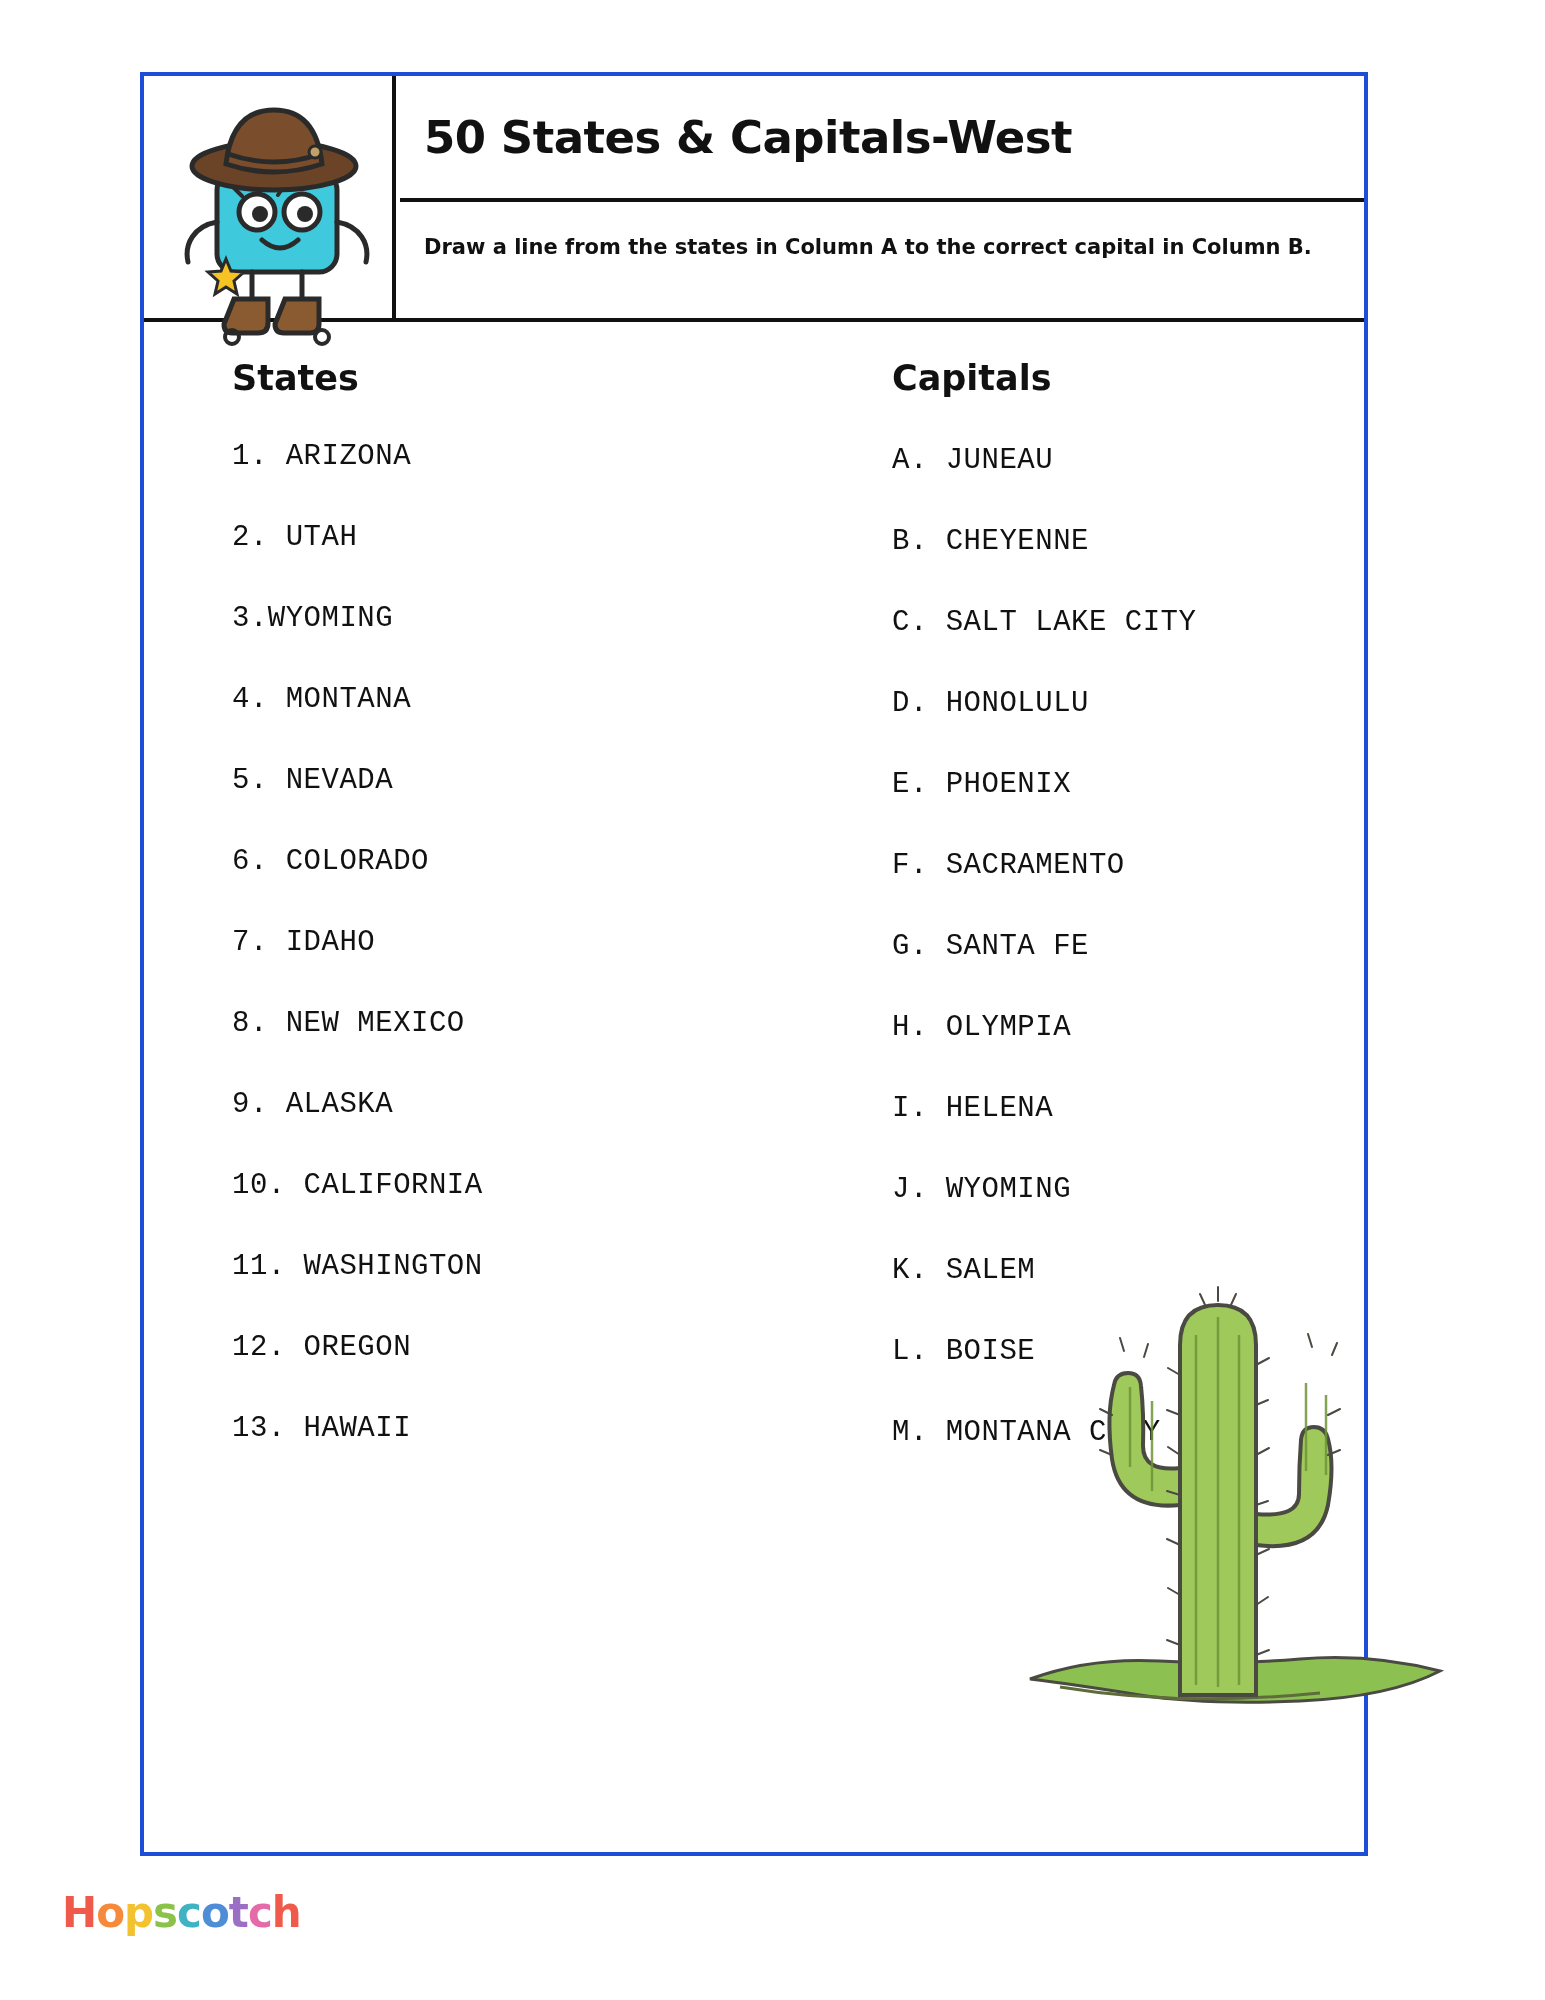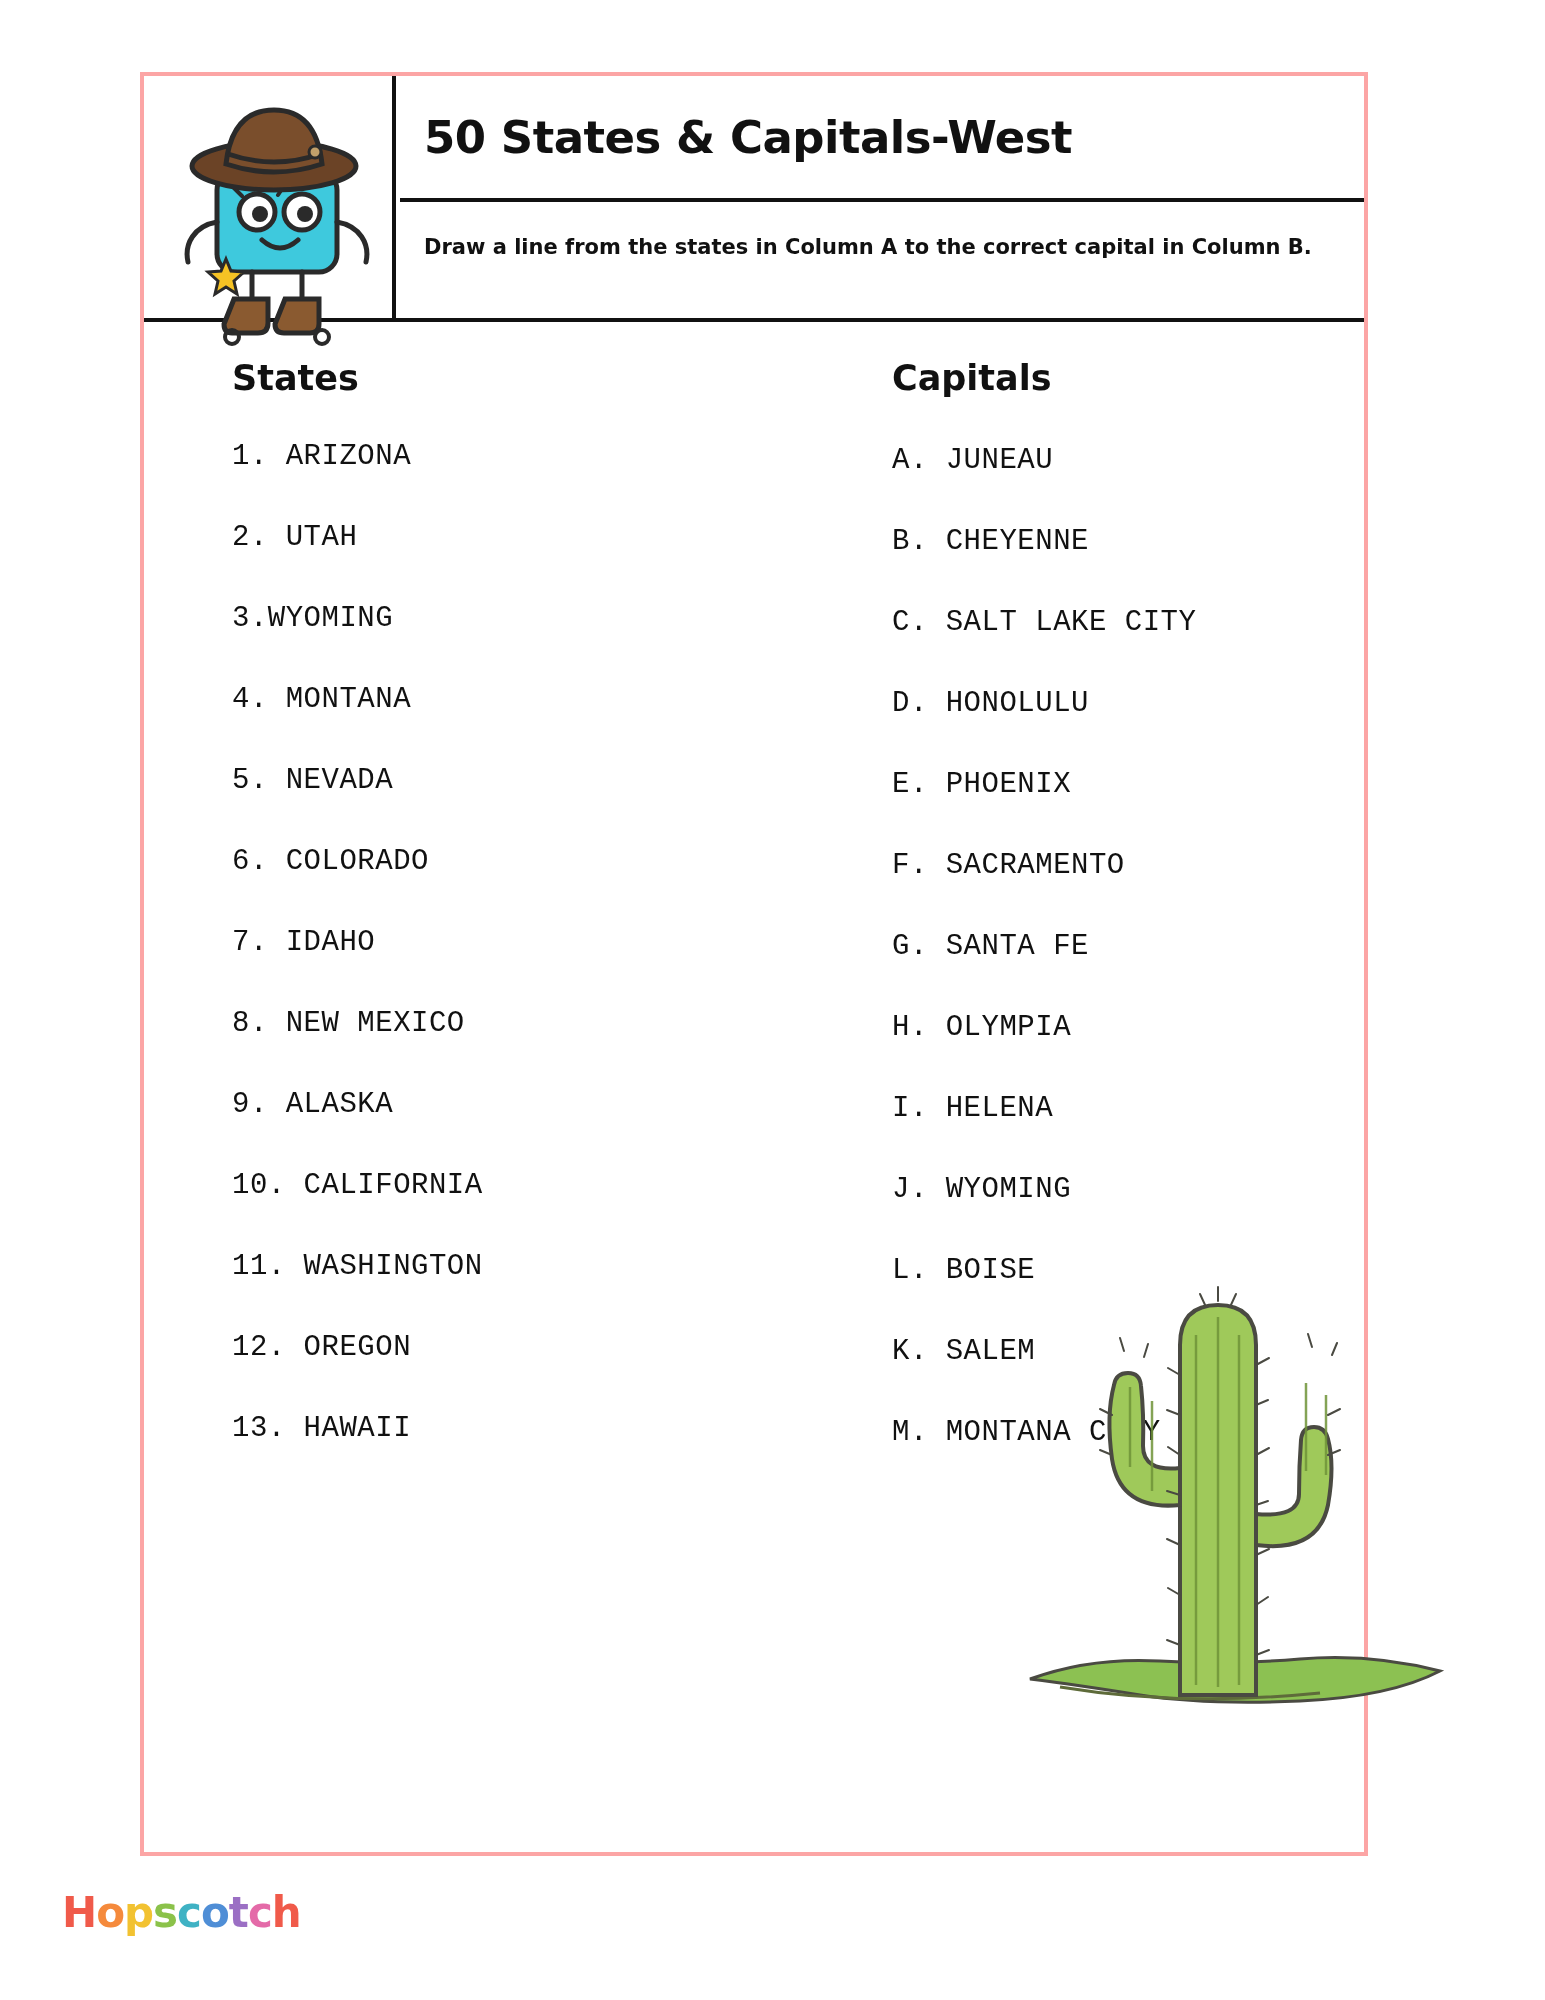--- a/index.html
+++ b/index.html
@@ -15,21 +15,21 @@
     overflow: hidden;
   }
 
   
   #worksheet {
     position: absolute;
     left: 140px;
     top: 72px;
     width: 1228px;
     height: 1784px;
-    border: 4px solid #fca5a5;
+    border: 4px solid #1d4ed8;
     box-sizing: border-box;
     background: #ffffff;
   }
 
   
   #header-row {
     position: absolute;
     left: 0;
     top: 0;
     width: 100%;
@@ -234,22 +234,22 @@
         <li class="item">A. JUNEAU</li>
         <li class="item">B. CHEYENNE</li>
         <li class="item">C. SALT LAKE CITY</li>
         <li class="item">D. HONOLULU</li>
         <li class="item">E. PHOENIX</li>
         <li class="item">F. SACRAMENTO</li>
         <li class="item">G. SANTA FE</li>
         <li class="item">H. OLYMPIA</li>
         <li class="item">I. HELENA</li>
         <li class="item">J. WYOMING</li>
+        <li class="item">K. SALEM</li>
         <li class="item">L. BOISE</li>
-        <li class="item">K. SALEM</li>
         <li class="item">M. MONTANA CITY</li>
       </ul>
     </div>
 
   </div>
 </div>
 
 <svg id="cactus" viewBox="0 0 430 470" xmlns="http://www.w3.org/2000/svg">
 
   <path d="M10 424 q60 -22 130 -18 q70 4 140 -2 q70 -6 140 12 q-50 26 -140 30 q-96 4 -160 -6 q-62 -10 -110 -16 z" fill="#8cc152" stroke="#4a4a42" stroke-width="3"></path>

